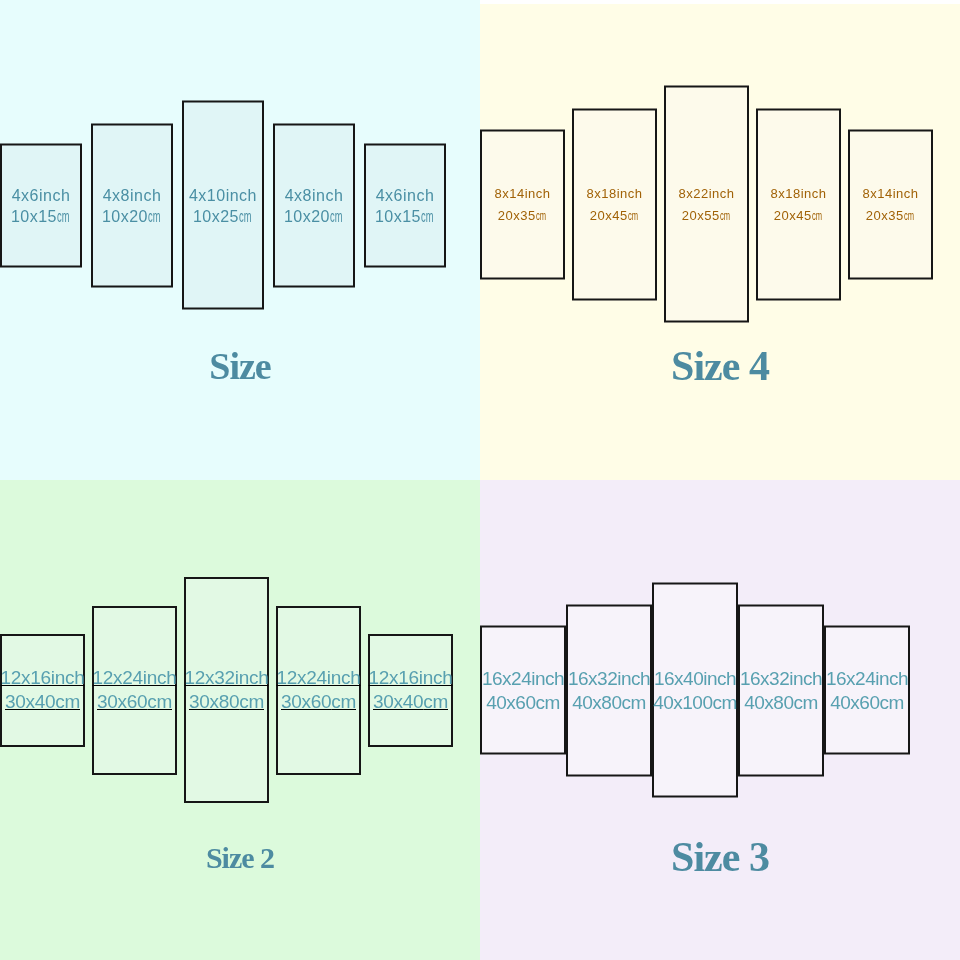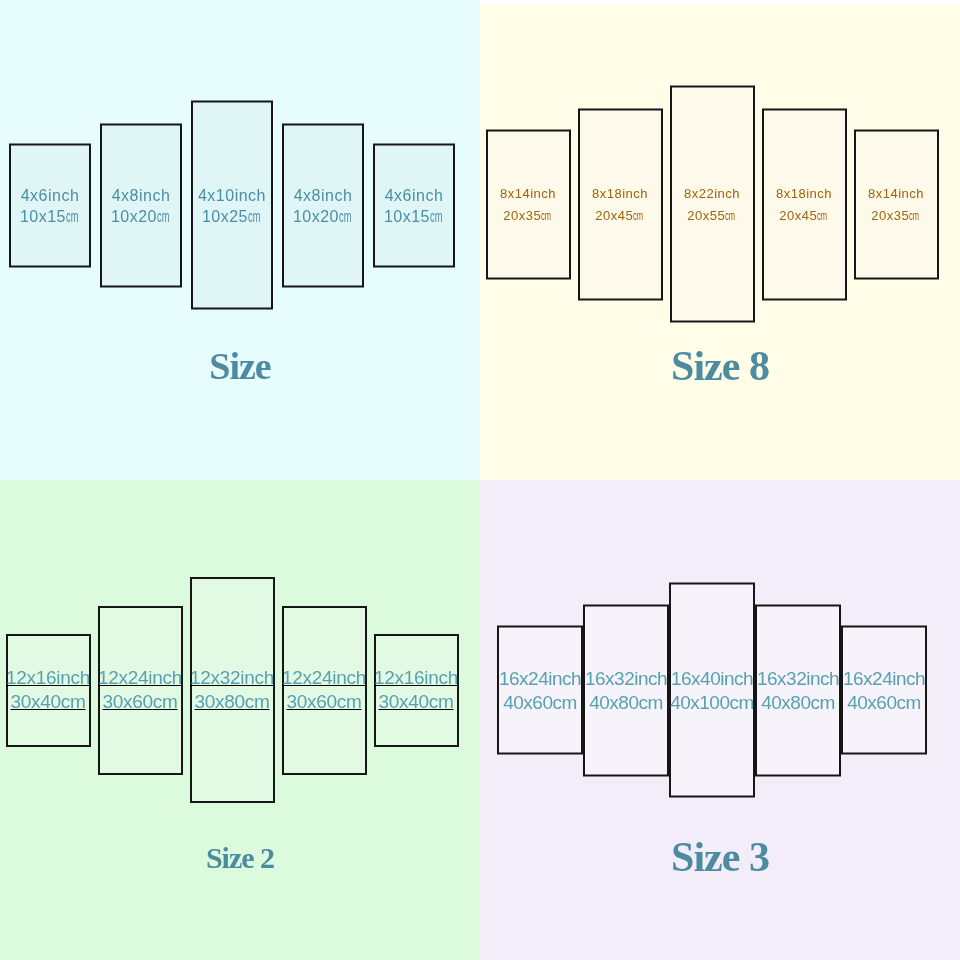--- a/index.html
+++ b/index.html
@@ -20,21 +20,21 @@
   .q2 { background: #dcfadc; }
   .q3 { background: #f3edf9; }
 
   .top-strip {
     position: absolute; top: 0; left: 0; right: 0; height: 4px;
     background: #ffffff;
   }
 
   .panels {
     position: absolute; left: 0; right: 16px;
-    display: flex; justify-content: center; align-items: center;
+    display: flex; align-items: center;
     transform: translateY(-50%);
   }
   .q0 .panels { top: 205px; gap: 9px; }
   .q1 .panels { top: 204px; gap: 7px; }
   .q2 .panels { top: 210px; gap: 7px; }
   .q3 .panels { top: 210px; }
 
   .panel {
     box-sizing: border-box;
     border: 2px solid #161616;
@@ -149,21 +149,21 @@
           <div><span>20x45</span><span class="unit">cm</span></div>
         </div>
       </div>
       <div class="panel p4">
         <div class="label">
           <div>8x14inch</div>
           <div><span>20x35</span><span class="unit">cm</span></div>
         </div>
       </div>
     </div>
-    <h2 class="title">Size 8</h2>
+    <h2 class="title">Size 4</h2>
   </section>
 
   <section class="quadrant q2">
     <div class="panels">
       <div class="panel p0">
         <div class="label">
           <div>12x16inch</div>
           <div><span>30x40</span><span class="unit">cm</span></div>
         </div>
       </div>

